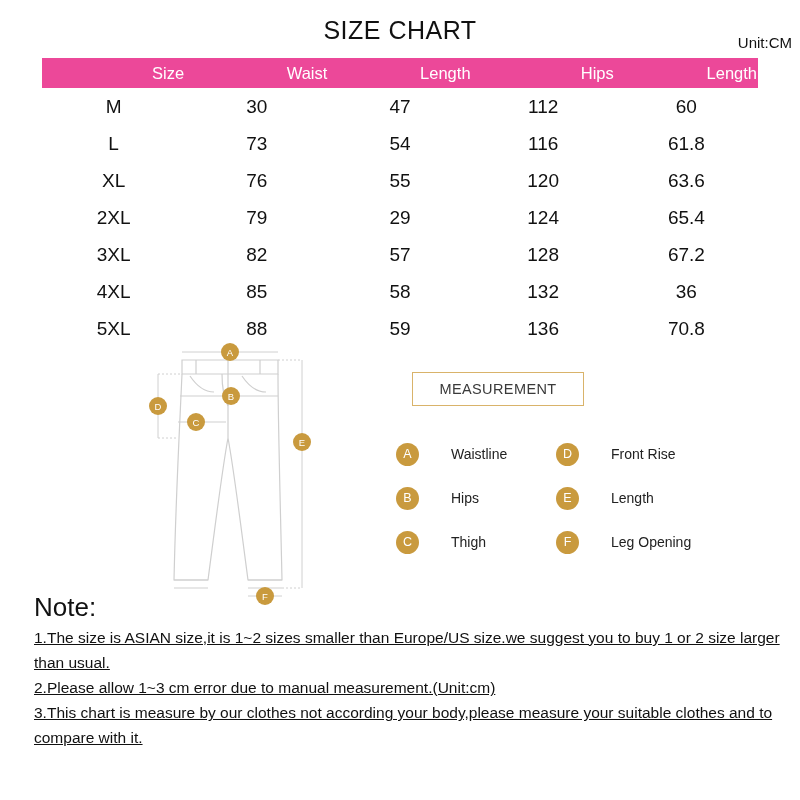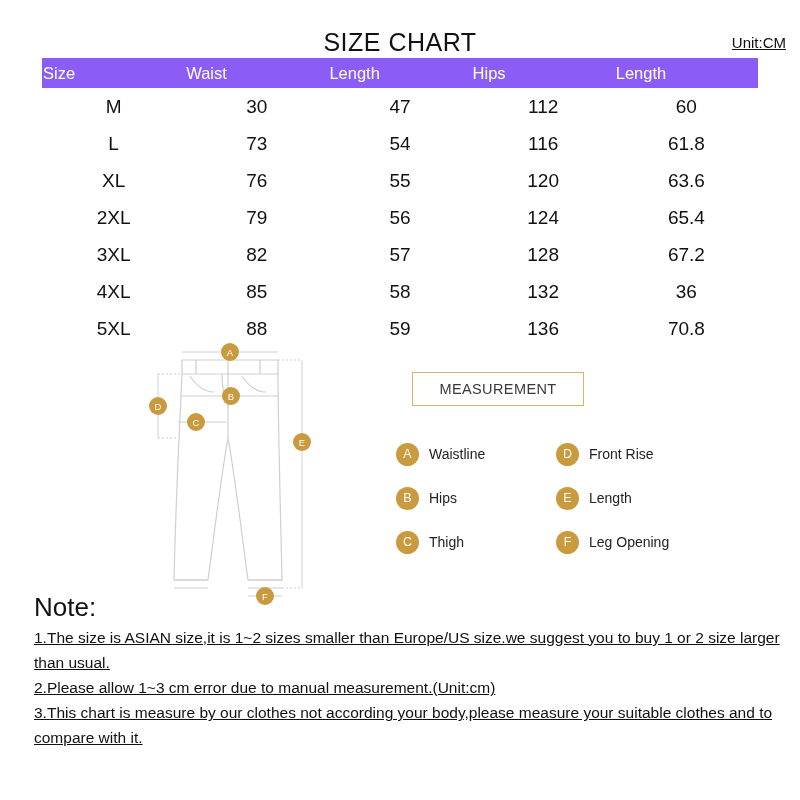--- a/index.html
+++ b/index.html
@@ -11,51 +11,50 @@
     color: #1a1a1a;
     position: relative;
     overflow: hidden;
   }
 
   
   .title {
     text-align: center;
     font-size: 25px;
     letter-spacing: 0.5px;
-    padding-top: 28px;
+    padding-top: 16px;
     color: #111;
   }
   .unit {
     position: absolute;
-    right: 14px;
+    right: 8px;
     top: 34px;
     font-size: 15px;
     color: #111;
-    text-decoration: underline;
   }
 
   
   .table-wrap {
     position: absolute;
     top: 58px;
     left: 42px;
     width: 716px;
   }
   table.size-chart {
     width: 100%;
     border-collapse: collapse;
     table-layout: fixed;
   }
   table.size-chart thead th {
-    background: #8b5cf6;
+    background: #ec4899;
     color: #ffffff;
     font-weight: normal;
     font-size: 16.5px;
     height: 30px;
-    text-align: left;
+    text-align: right;
     border: none;
   }
   table.size-chart tbody td {
     height: 37px;
     text-align: center;
     font-size: 19px;
     color: #111;
     border: none;
     background: #ffffff;
   }
@@ -107,20 +106,21 @@
     color: #fff;
     font-size: 12.5px;
     display: flex;
     align-items: center;
     justify-content: center;
     flex: 0 0 auto;
   }
   .legend-label {
     font-size: 14px;
     color: #222;
+    margin-left: 22px;
   }
 
   
   .note {
     position: absolute;
     left: 34px;
     top: 592px;
     width: 752px;
   }
   .note-title {
@@ -173,21 +173,21 @@
       <tr>
         <td>XL</td>
         <td>76</td>
         <td>55</td>
         <td>120</td>
         <td>63.6</td>
       </tr>
       <tr>
         <td>2XL</td>
         <td>79</td>
-        <td>56</td>
+        <td>29</td>
         <td>124</td>
         <td>65.4</td>
       </tr>
       <tr>
         <td>3XL</td>
         <td>82</td>
         <td>57</td>
         <td>128</td>
         <td>67.2</td>
       </tr>

